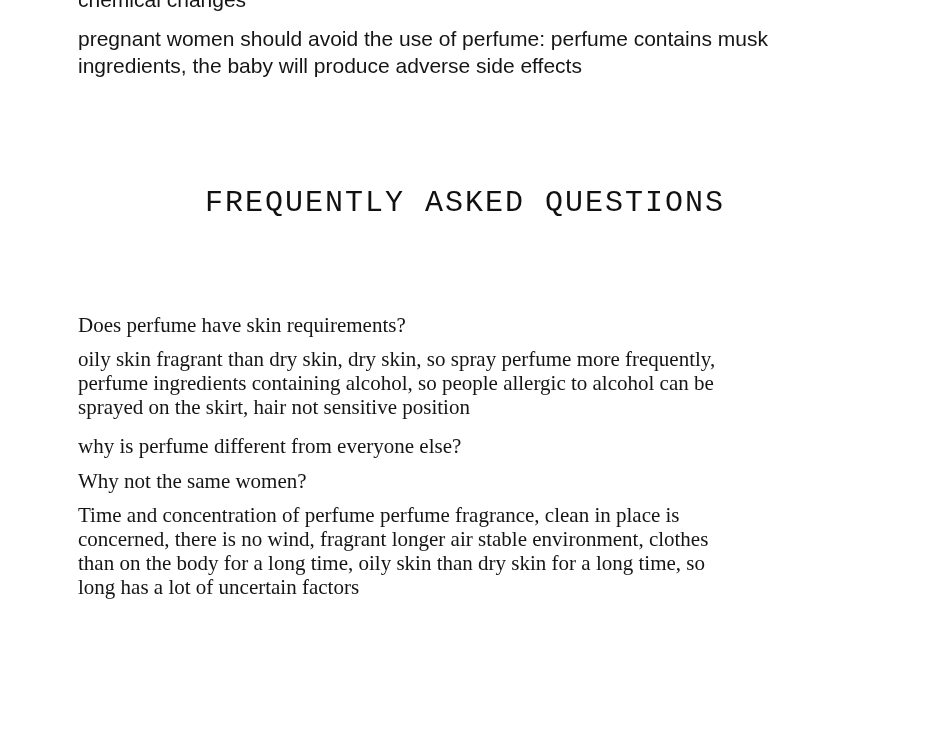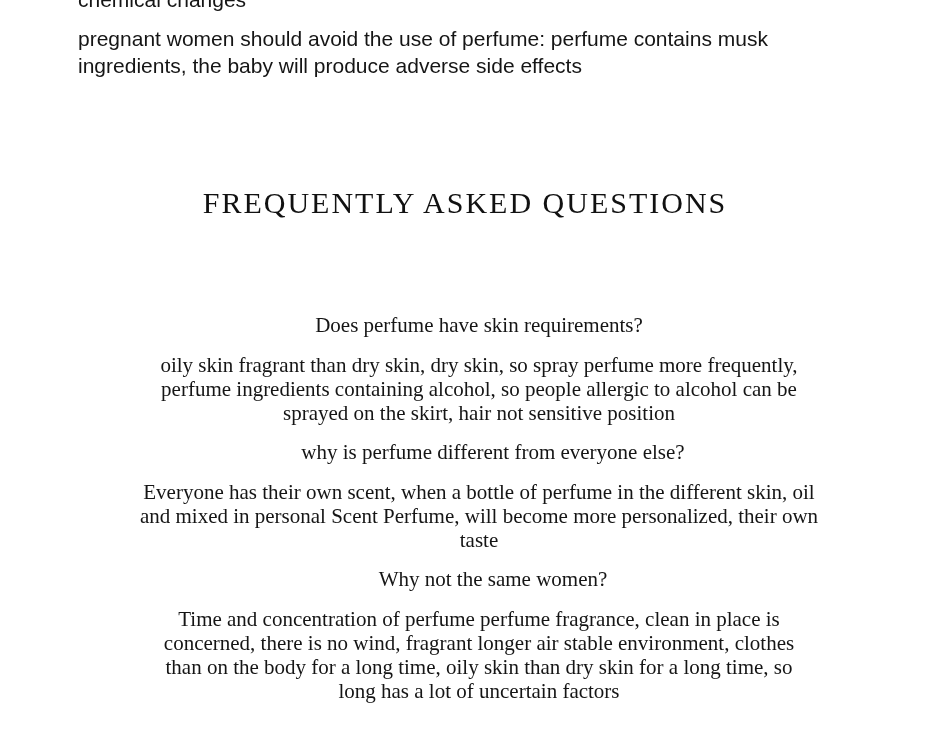--- a/index.html
+++ b/index.html
@@ -45,50 +45,49 @@
     margin-top: 12px;
   }
 
   
   .section-heading {
     position: absolute;
     left: 0;
     right: 0;
     top: 186px;
     text-align: center;
-    font-family: Liberation Serif, serif;
+    font-family: Liberation Mono, monospace;
     font-size: 30px;
     letter-spacing: 2.0px;
     color: #111111;
     font-weight: 400;
   }
 
   
   .faq {
     position: absolute;
-    left: 84px;
+    left: 78px;
     top: 312px;
     width: 790px;
-    text-align: center;
   }
   .faq-q {
     font-size: 21px;
     line-height: 27px;
     color: #151515;
     margin-bottom: 8px;
   }
   .faq-a {
     font-size: 21px;
     line-height: 24px;
     color: #151515;
     margin-bottom: 14px;
     white-space: pre-wrap;
   }
-  .faq-q + .faq-a { margin-top: 14px; }
-  .faq-a + .faq-q { margin-top: 8px; margin-left: 28px; }
+  .faq-q + .faq-a { margin-top: 8px; }
+  .faq-a + .faq-q { margin-top: 8px; }
 </style>
 </head>
 <body>
 
 <div class="page">
 
   <div class="top-block">
     <div class="body-line clipped-line">chemical changes</div>
     <div class="body-line para">pregnant women should avoid the use of perfume: perfume contains musk
 ingredients, the baby will produce adverse side effects</div>
@@ -97,23 +96,20 @@
   <div class="section-heading">FREQUENTLY ASKED QUESTIONS</div>
 
   <div class="faq">
 
     <div class="faq-q">Does perfume have skin requirements?</div>
     <div class="faq-a">oily skin fragrant than dry skin, dry skin, so spray perfume more frequently,
 perfume ingredients containing alcohol, so people allergic to alcohol can be
 sprayed on the skirt, hair not sensitive position</div>
 
     <div class="faq-q">why is perfume different from everyone else?</div>
-    <div class="faq-a">Everyone has their own scent, when a bottle of perfume in the different skin, oil
-and mixed in personal Scent Perfume, will become more personalized, their own
-taste</div>
 
     <div class="faq-q">Why not the same women?</div>
     <div class="faq-a">Time and concentration of perfume perfume fragrance, clean in place is
 concerned, there is no wind, fragrant longer air stable environment, clothes
 than on the body for a long time, oily skin than dry skin for a long time, so
 long has a lot of uncertain factors</div>
 
   </div>
 
 </div>

